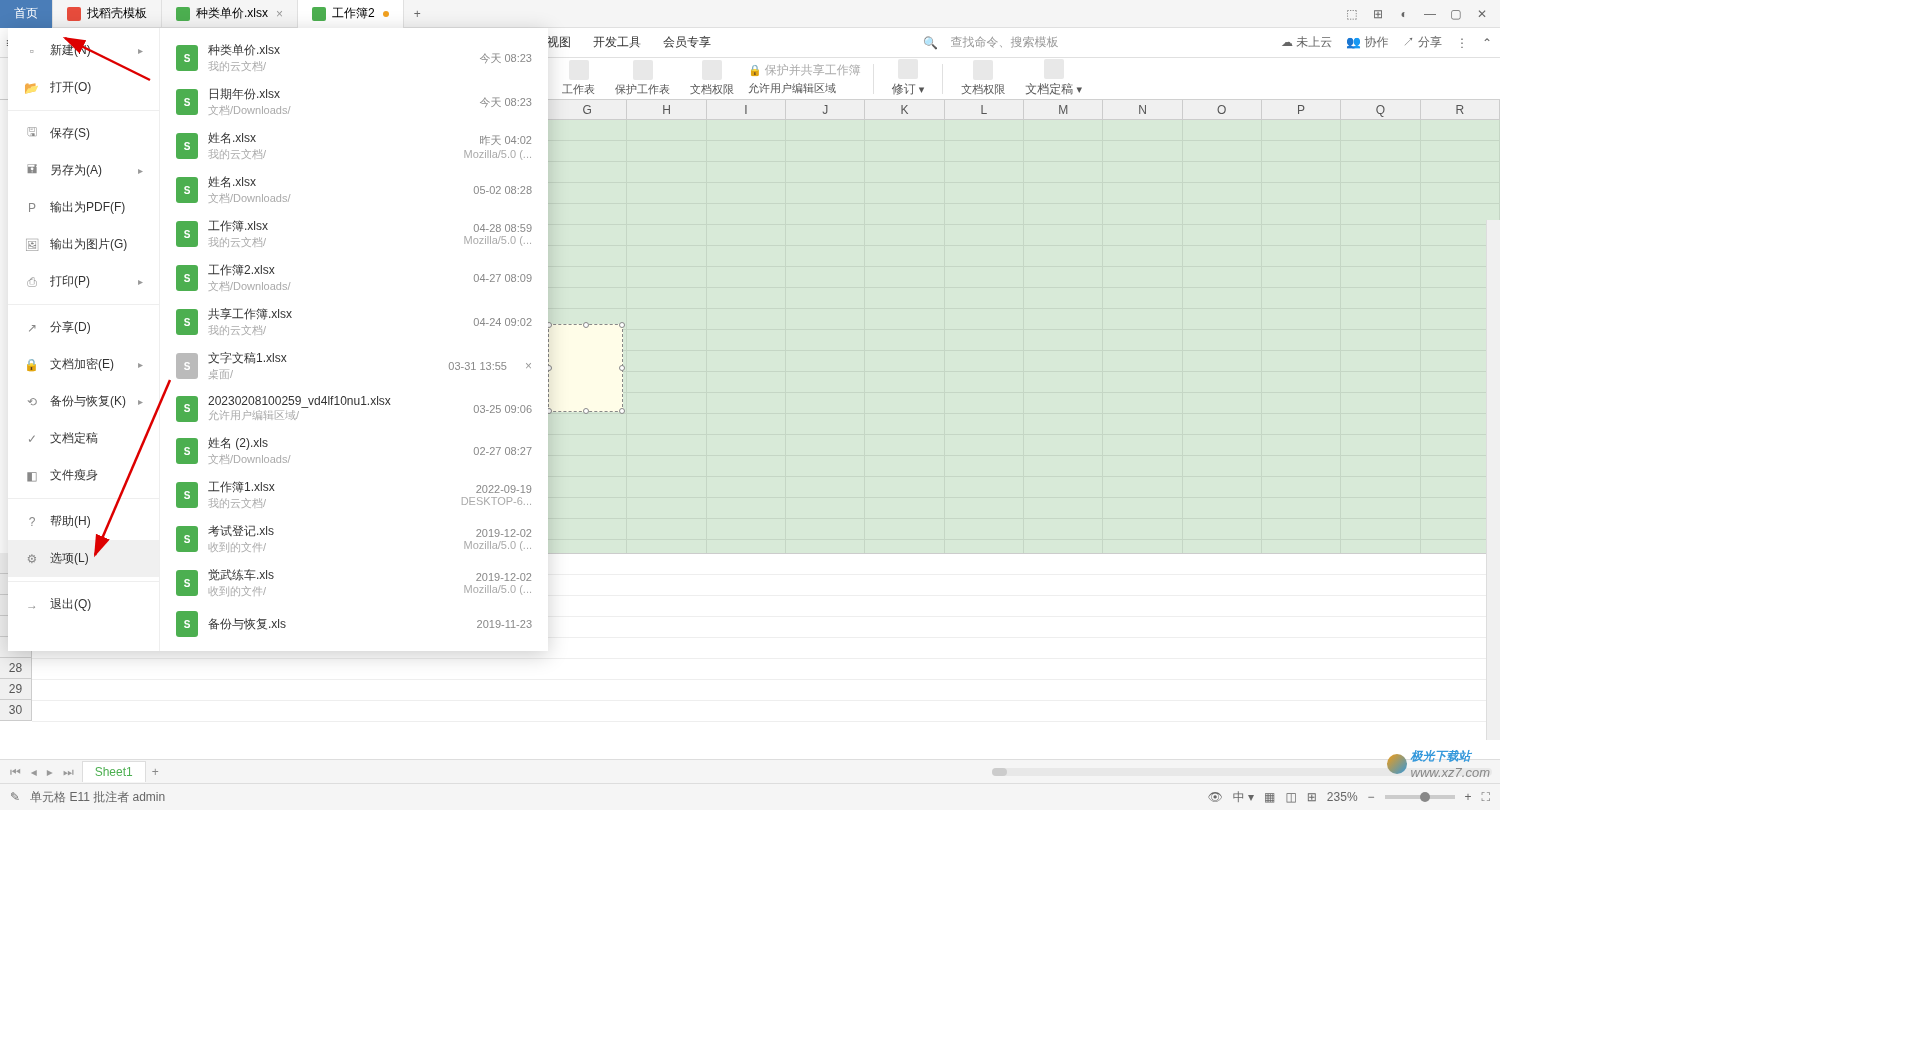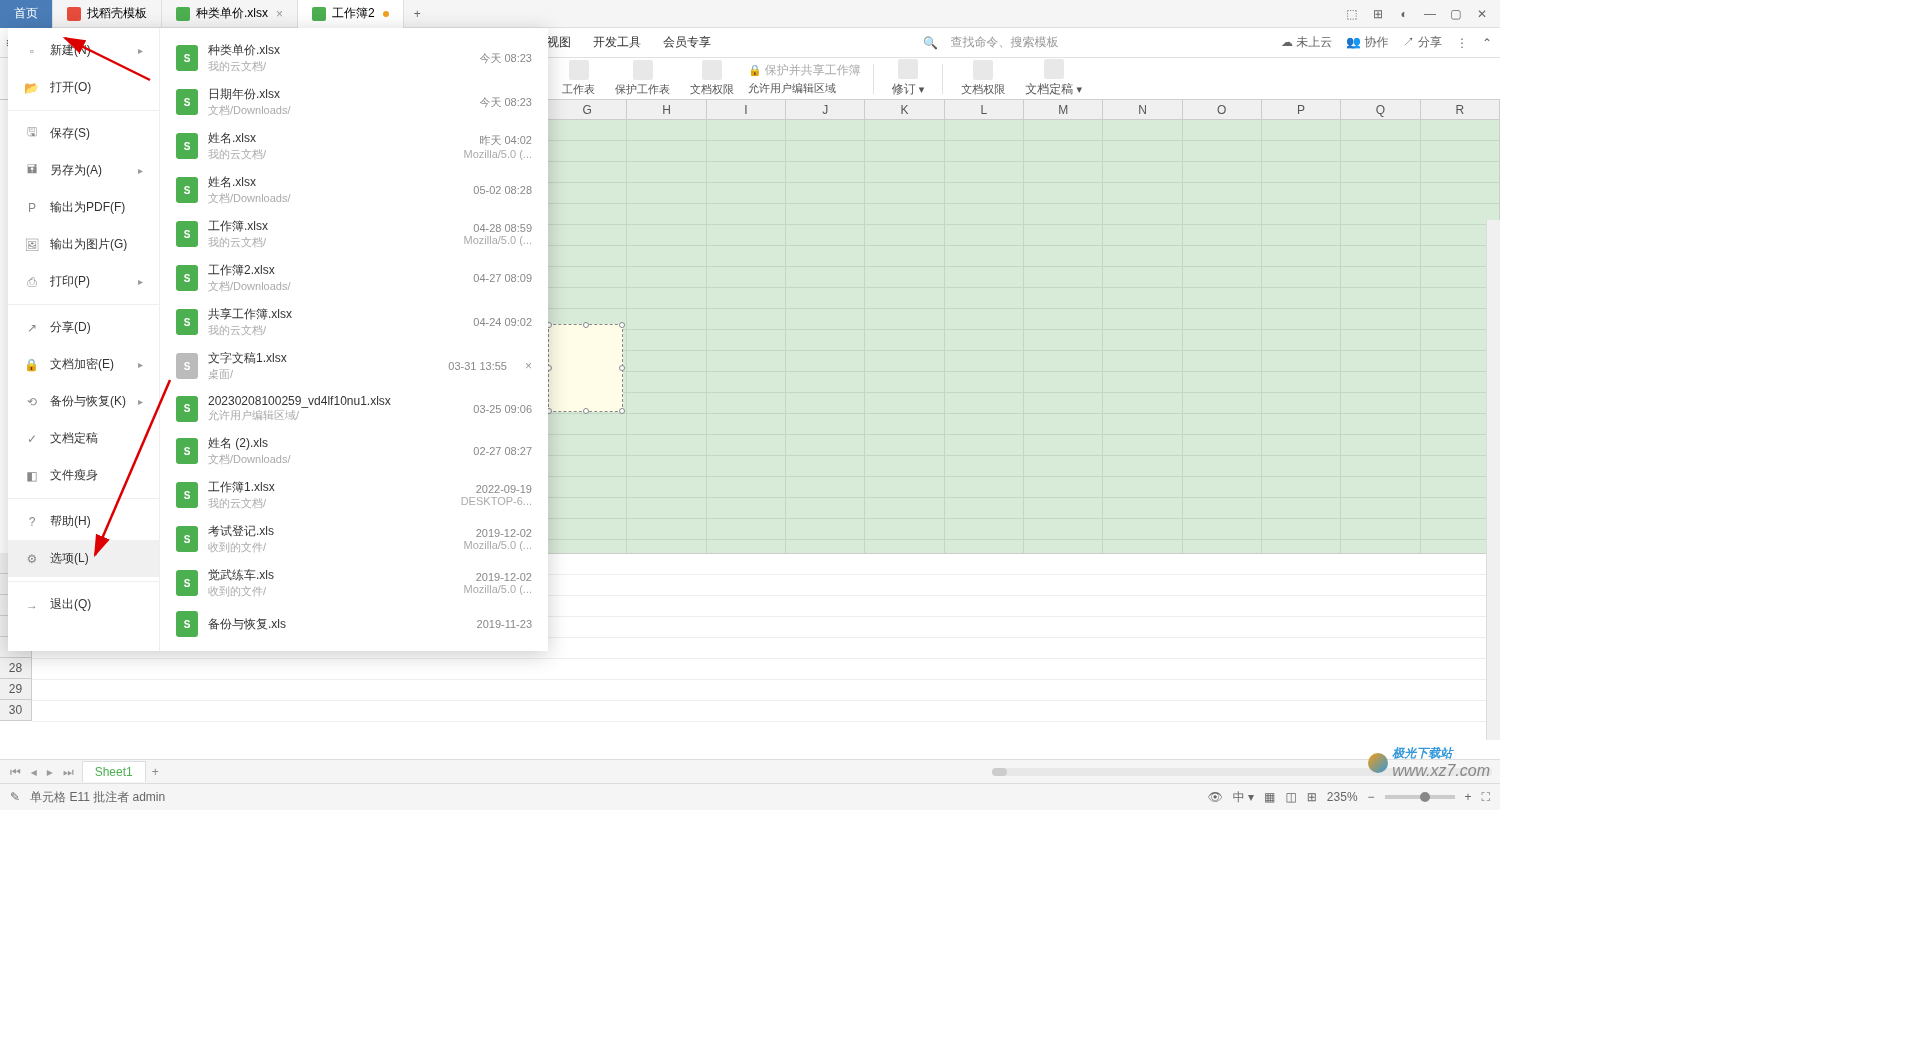--- a/index.html
+++ b/index.html
@@ -895,15 +895,15 @@
       </div>
     <span>+</span>
     <span>⛶</span>
   </div>
 </div>
 
 <div class="watermark">
   <div class="watermark-logo"></div>
   <div>
     <div style="font-weight:bold">极光下载站</div>
-    <div style="font-size:16px;color:#888">www.xz7.com</div>
+    <div style="font-size:13px;color:#888">www.xz7.com</div>
   </div>
 </div>
 
 </body></html>

